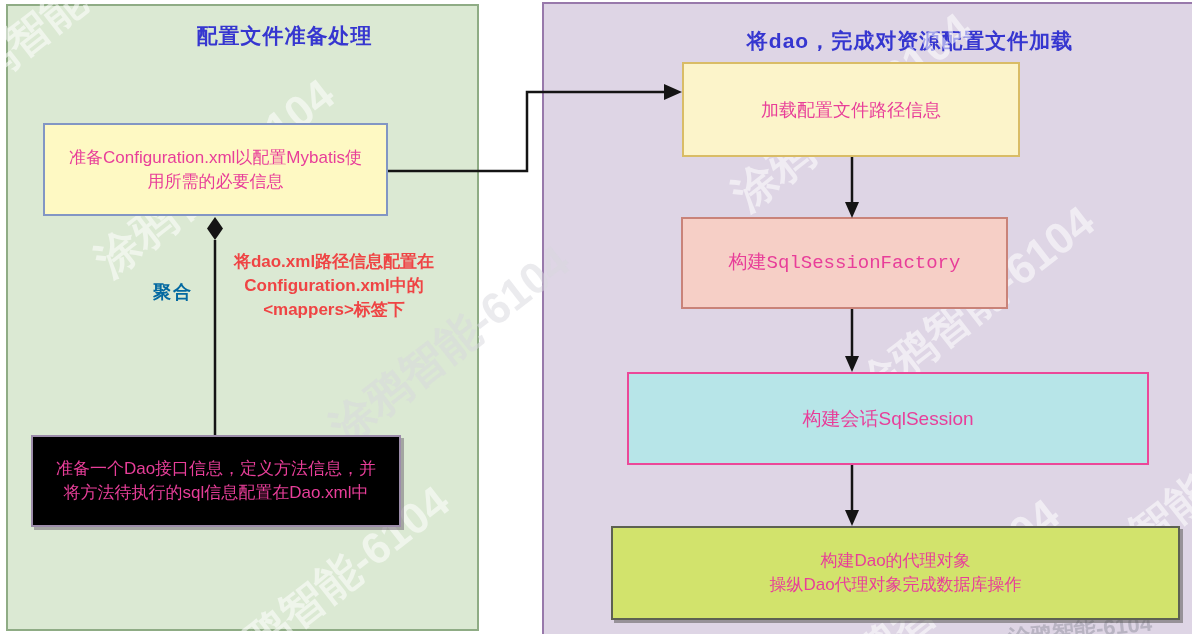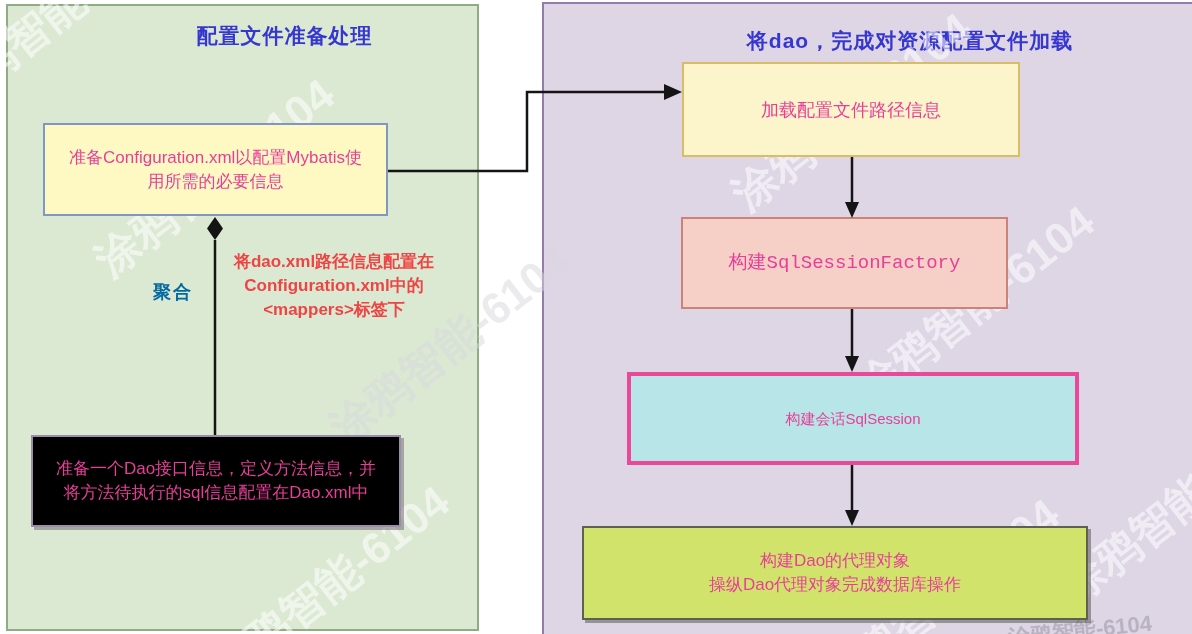--- a/index.html
+++ b/index.html
@@ -17,22 +17,22 @@
   .panel-left .panel-title{top:16px;}
   .panel-right .panel-title{top:23px;}
   .node{
     position:absolute;box-sizing:border-box;display:flex;align-items:center;justify-content:center;
     text-align:center;color:#e83e99;font-size:17px;line-height:24px;white-space:pre-line;
   }
   .node-config{left:43px;top:123px;width:345px;height:93px;background:#fef9c3;border:2px solid #8296c4;}
   .node-dao{left:31px;top:435px;width:370px;height:92px;background:#000000;border:2px solid #9c8caa;box-shadow:3px 3px 0 rgba(95,85,100,0.45);}
   .node-load{left:682px;top:62px;width:338px;height:95px;background:#fcf4ca;border:2px solid #d9bc66;font-size:18px;}
   .node-factory{left:681px;top:217px;width:327px;height:92px;background:#f6cfc6;border:2px solid #c98379;font-size:19px;font-family:Liberation Mono, monospace;}
-  .node-session{left:627px;top:372px;width:452px;height:93px;background:#b7e5e8;border:4px solid #ec4899;font-size:15px;}
-  .node-proxy{left:582px;top:526px;width:506px;height:94px;background:#d2e36c;border:2px solid #5d6152;box-shadow:3px 3px 0 rgba(80,80,75,0.5);}
+  .node-session{left:627px;top:372px;width:522px;height:93px;background:#b7e5e8;border:2px solid #ec4899;font-size:19px;}
+  .node-proxy{left:611px;top:526px;width:569px;height:94px;background:#d2e36c;border:2px solid #5d6152;box-shadow:3px 3px 0 rgba(80,80,75,0.5);}
   .agg-label{
     position:absolute;left:138px;top:280px;width:70px;text-align:center;
     color:#0369a1;font-size:18px;font-weight:bold;letter-spacing:2px;
   }
   .annotation{
     position:absolute;left:218px;top:250px;width:232px;text-align:center;
     color:#ef4444;font-size:17px;font-weight:bold;line-height:24px;white-space:pre-line;
   }
   .connectors{position:absolute;left:0;top:0;width:1192px;height:634px;pointer-events:none;}
   .watermark{

